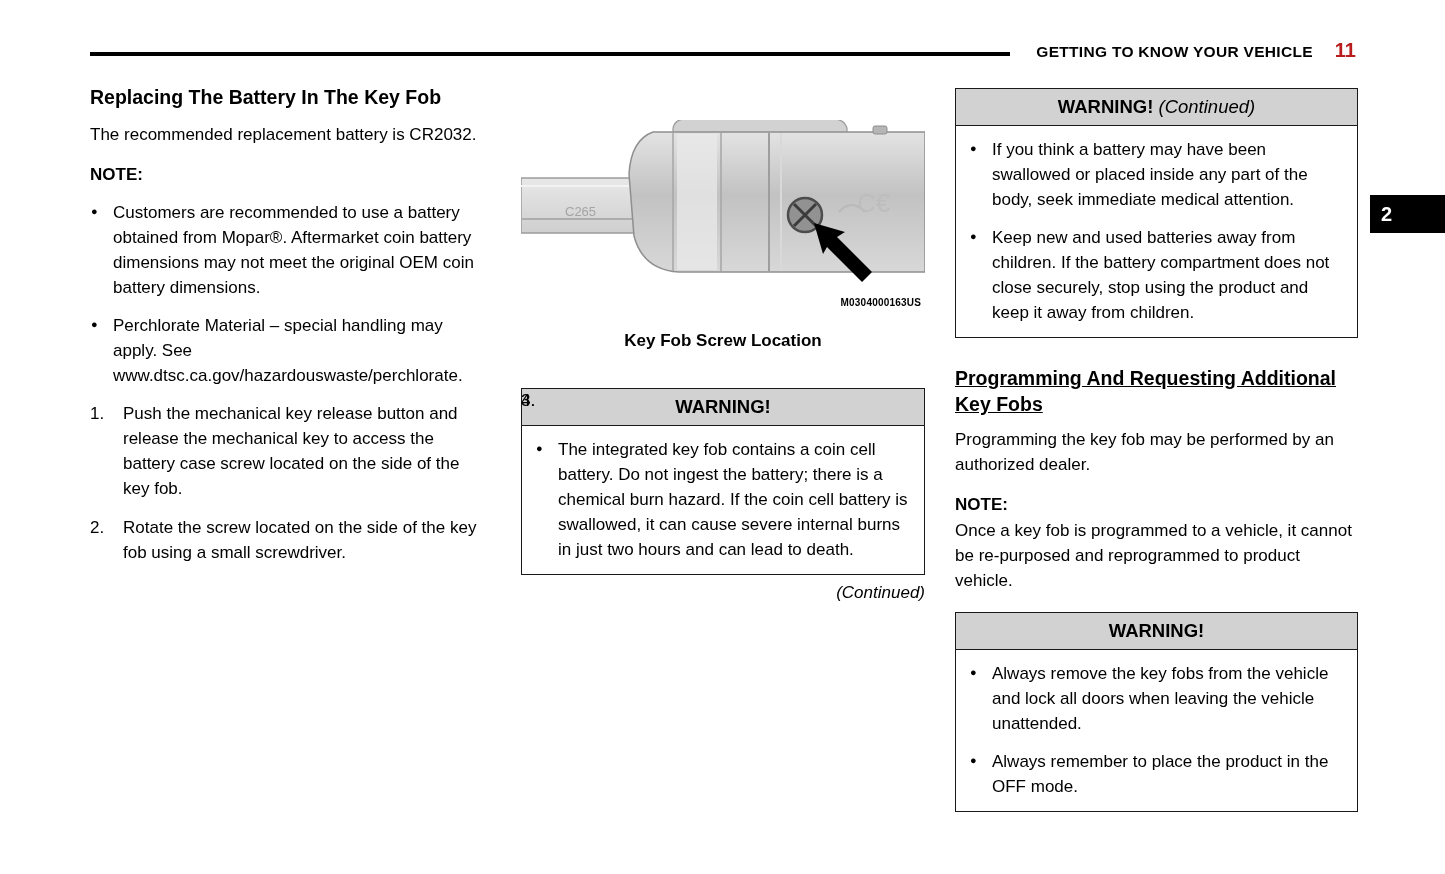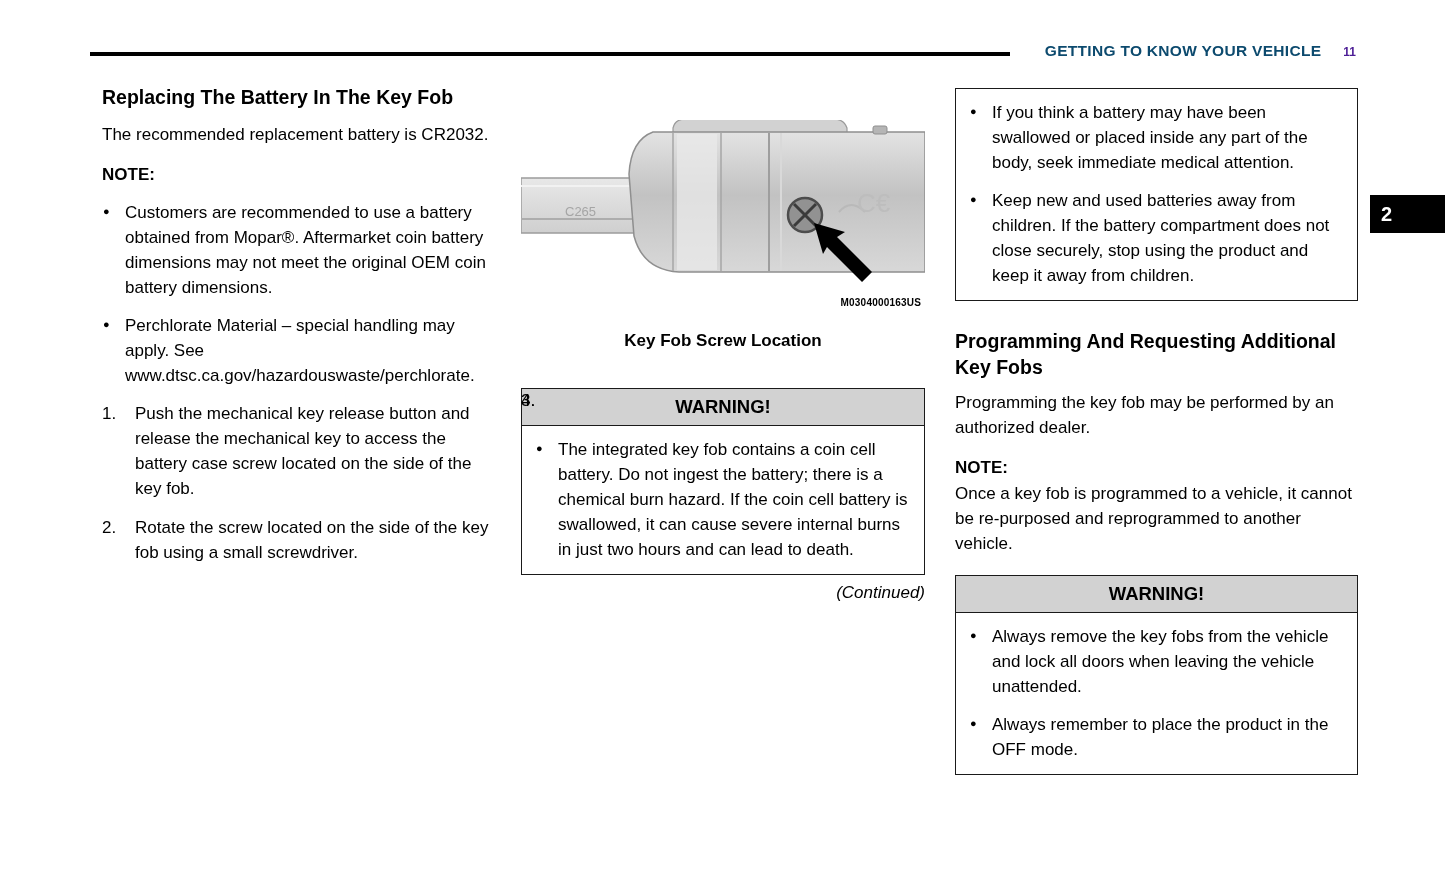--- a/index.html
+++ b/index.html
@@ -10,31 +10,31 @@
     font-family:"Liberation Sans", sans-serif;
     color:#000;
     font-size:17px;
     line-height:25px;
     overflow:hidden;
   }
 
   
   .top-rule { position:absolute; left:90px; top:52px; width:920px; height:4px; background:#000; }
   .page-header { position:absolute; top:38px; right:89px; display:flex; align-items:baseline; gap:22px; }
-  .header-title { color:#0c4a6e; font-size:15.5px; font-weight:700; letter-spacing:0.3px; }
-  .page-num { font-size:12px; font-weight:700; color:#4c1d95; }
+  .header-title { color:#000000; font-size:15.5px; font-weight:700; letter-spacing:0.3px; }
+  .page-num { font-size:20px; font-weight:700; color:#b91c1c; }
   .section-tab {
     position:absolute; right:0; top:195px; width:75px; height:38px;
     background:#000; color:#fff; display:flex; align-items:center;
     padding-left:11px; font-size:20px; font-weight:700;
   }
 
   
   .col { position:absolute; }
-  .col-left { left:90px;  top:84px;  width:400px;margin-left:12px; }
+  .col-left { left:90px;  top:84px;  width:400px; }
   .col-mid  { left:521px; top:120px; width:404px; }
   .col-right{ left:955px; top:88px;  width:403px; }
 
   .h1 { font-size:19.5px; line-height:26px; font-weight:700; margin-bottom:12px; }
   .para { margin-bottom:15px; }
   .note-label { font-weight:700; margin-bottom:13px; }
 
   .bullet { position:relative; padding-left:23px; margin-bottom:13px; }
   .bullet .marker { position:absolute; left:1px; top:-1px; font-size:11px; }
 
@@ -54,21 +54,21 @@
     text-align:center; font-weight:700; font-size:18.5px;
     padding:5px 4px; line-height:26px;
   }
   .warnhead .suffix { font-weight:400; font-style:italic; }
   .warnbody { padding:11px 12px 10px 13px; }
   .warnbody .bullet:last-child { margin-bottom:2px; }
 
   .continued { text-align:right; font-style:italic; margin-top:5px; }
 
   .mid-warn { margin-top:14px; }
-  .right-heading { margin-top:27px; margin-bottom:10px; }
+  .right-heading { margin-top:27px; margin-bottom:10px;text-decoration:underline; }
   .right-warn { margin-top:19px; }
 </style>
 </head>
 <body>
 
 <div class="page">
 
   <div class="top-rule"></div>
   <div class="page-header">
     <span class="header-title">GETTING TO KNOW YOUR VEHICLE</span>
@@ -169,36 +169,39 @@
           <span class="btext">The integrated key fob contains a coin cell battery. Do not ingest the battery; there is a chemical burn hazard. If the coin cell battery is swallowed, it can cause severe internal burns in just two hours and can lead to death.</span>
         </div>
       </div>
     </div>
     <div class="continued">(Continued)</div>
   </div>
 
   <div class="col col-right">
 
     <div class="warnbox">
+      <div class="warnhead">
+        <span>WARNING!</span><span class="suffix"> (Continued)</span>
+      </div>
       <div class="warnbody">
         <div class="bullet">
           <span class="marker">●</span>
           <span class="btext">If you think a battery may have been swallowed or placed inside any part of the body, seek immediate medical attention.</span>
         </div>
         <div class="bullet">
           <span class="marker">●</span>
           <span class="btext">Keep new and used batteries away from children. If the battery compartment does not close securely, stop using the product and keep it away from children.</span>
         </div>
       </div>
     </div>
 
     <h1 class="h1 right-heading">Programming And Requesting Additional Key Fobs</h1>
     <p class="para">Programming the key fob may be performed by an authorized dealer.</p>
     <p class="note-label" style="margin-bottom:1px;">NOTE:</p>
-    <p class="para">Once a key fob is programmed to a vehicle, it cannot be re-purposed and reprogrammed to another vehicle.</p>
+    <p class="para">Once a key fob is programmed to a vehicle, it cannot be re-purposed and reprogrammed to product vehicle.</p>
 
     <div class="warnbox right-warn">
       <div class="warnhead">
         <span>WARNING!</span>
       </div>
       <div class="warnbody">
         <div class="bullet">
           <span class="marker">●</span>
           <span class="btext">Always remove the key fobs from the vehicle and lock all doors when leaving the vehicle unattended.</span>
         </div>

